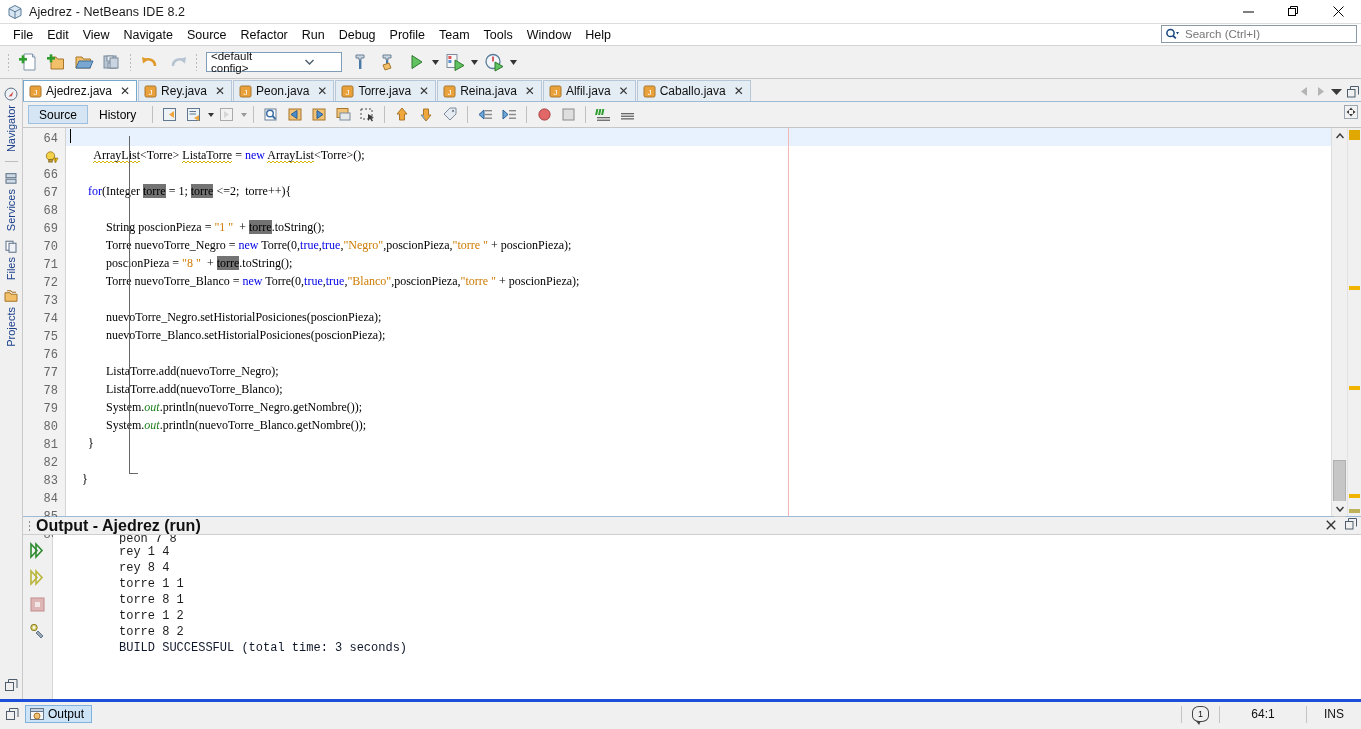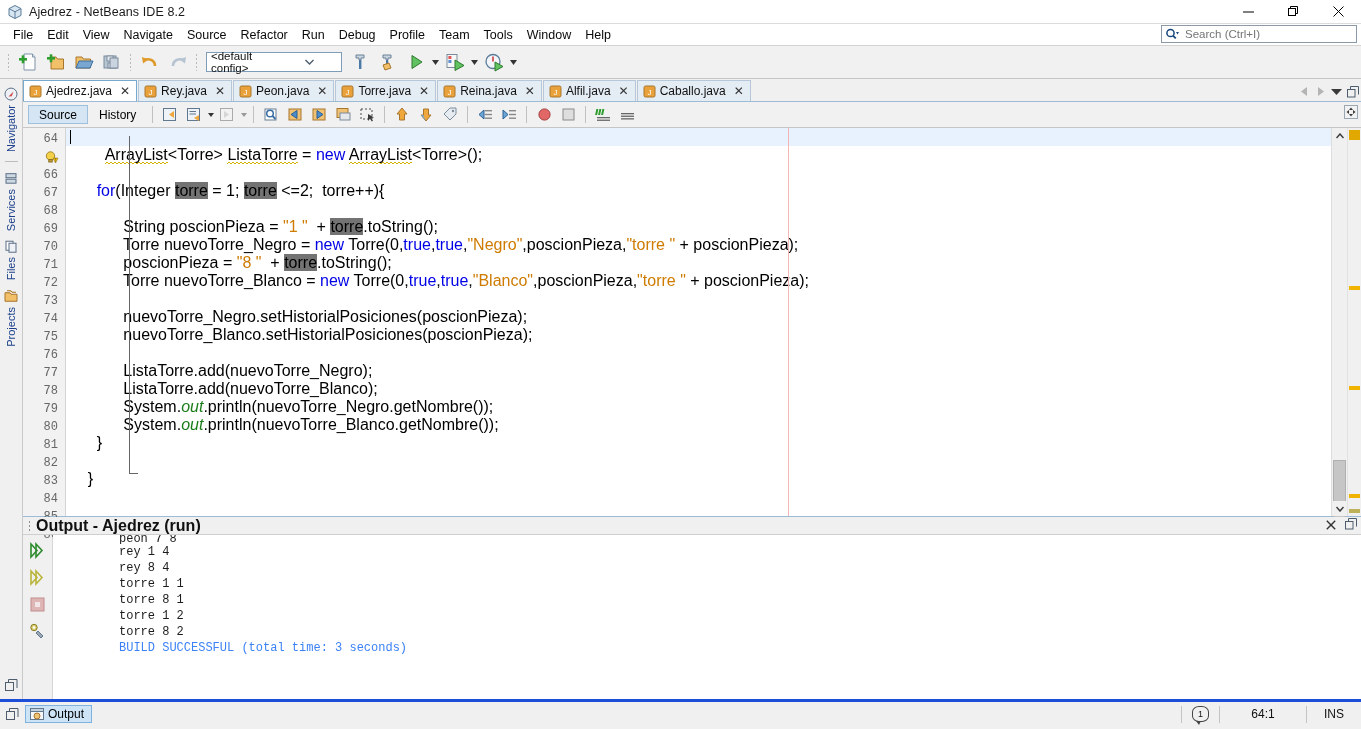--- a/index.html
+++ b/index.html
@@ -80,21 +80,21 @@
   .edtoolbar-right{position:absolute;right:3px;top:3px;}
 
   
   .editorwrap{flex:1;display:flex;min-height:0;background:#fff;position:relative;}
   .gutter{width:42px;background:#f2f2f2;border-right:1px solid #d4d4d4;
     font-family:"Liberation Mono",monospace;font-size:12px;color:#666;
     text-align:right;padding-top:2px;flex:none;user-select:none;position:relative;}
   .gln{height:18px;line-height:18px;padding-right:7px;box-sizing:border-box;}
   .gln.warnrow{display:flex;align-items:center;justify-content:flex-end;padding-right:6px;}
   .codearea{flex:1;position:relative;overflow:hidden;background:#fff;
-    font-family:Liberation Sans, sans-serif;font-size:16px;line-height:18px;}
+    font-family:Liberation Serif, serif;font-size:12px;line-height:18px;}
   .cline{height:18px;line-height:18px;white-space:pre;padding-left:4px;}
   .cline.cur{background:#e8f2fe;}
   .caret{display:inline-block;width:1px;height:14px;background:#000;vertical-align:-2px;
     animation:bl 1.05s step-end infinite;}
   @keyframes bl{50%{opacity:0}}
   .kw{color:#0000e6;}
   .str{color:#ce7b00;}
   .fld{color:#1a7d1a;font-style:italic;}
   .hl{background:#737373;}
   .sq{text-decoration:none;background-image:linear-gradient(45deg,transparent 65%,#d6b100 65%,#d6b100 80%,transparent 80%),
@@ -119,21 +119,21 @@
     background-image:radial-gradient(circle,#8d8d8d .8px,transparent .8px);background-size:3px 4px;}
   .outhdr .ttl{font-size:16px;font-weight:bold;color:#111;}
   .outhdr-right{position:absolute;right:4px;display:flex;gap:9px;align-items:center;}
   .outbody{flex:1;display:flex;min-height:0;}
   .outside{width:29px;background:#f0f0f0;border-right:1px solid #d6d6d6;
     display:flex;flex-direction:column;align-items:center;padding-top:3px;gap:3px;flex:none;}
   .obtn{width:22px;height:22px;display:flex;align-items:center;justify-content:center;border:1px solid transparent;}
   .outtext{flex:1;background:#fff;font-family:"Liberation Mono",monospace;font-size:12px;
     line-height:16px;padding-left:6px;overflow:hidden;position:relative;}
   .oline{height:16px;line-height:16px;white-space:pre;padding-left:60px;color:#1c1c1c;}
-  .oline.ok{color:#3b82f6;}
+  .oline.ok{color:#0f172a;}
   .oline.clip{height:9px;line-height:9px;overflow:hidden;}
 
   
   .statusbar{height:24px;background:#f0f0f0;border-top:3px solid #1d4ed8;
     display:flex;align-items:center;position:relative;flex:none;}
   .sb-wtab{height:18px;display:flex;align-items:center;gap:4px;padding:0 7px 0 4px;
     background:#cde4f7;border:1px solid #7fb2de;font-size:12px;margin-left:6px;box-sizing:border-box;}
   .sb-right{position:absolute;right:0;display:flex;align-items:center;height:24px;}
   .sb-cell{display:flex;align-items:center;justify-content:center;height:17px;
     border-left:1px solid #c4c4c4;padding:0 10px;font-size:12px;color:#111;}

